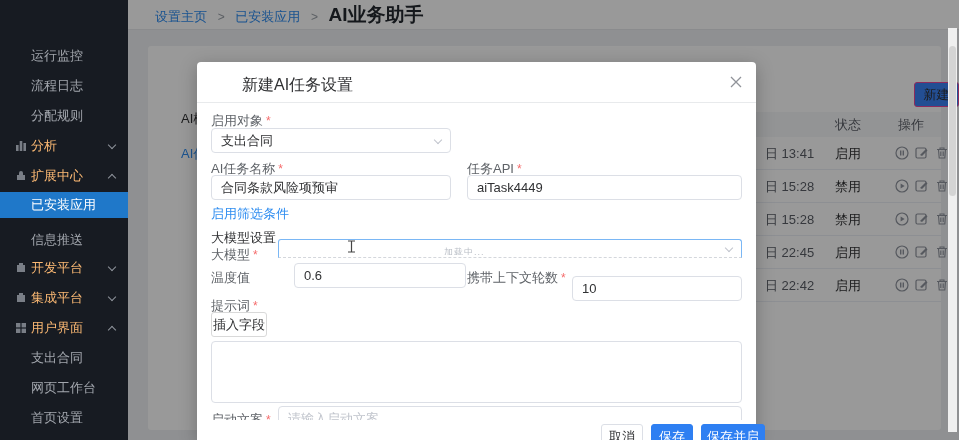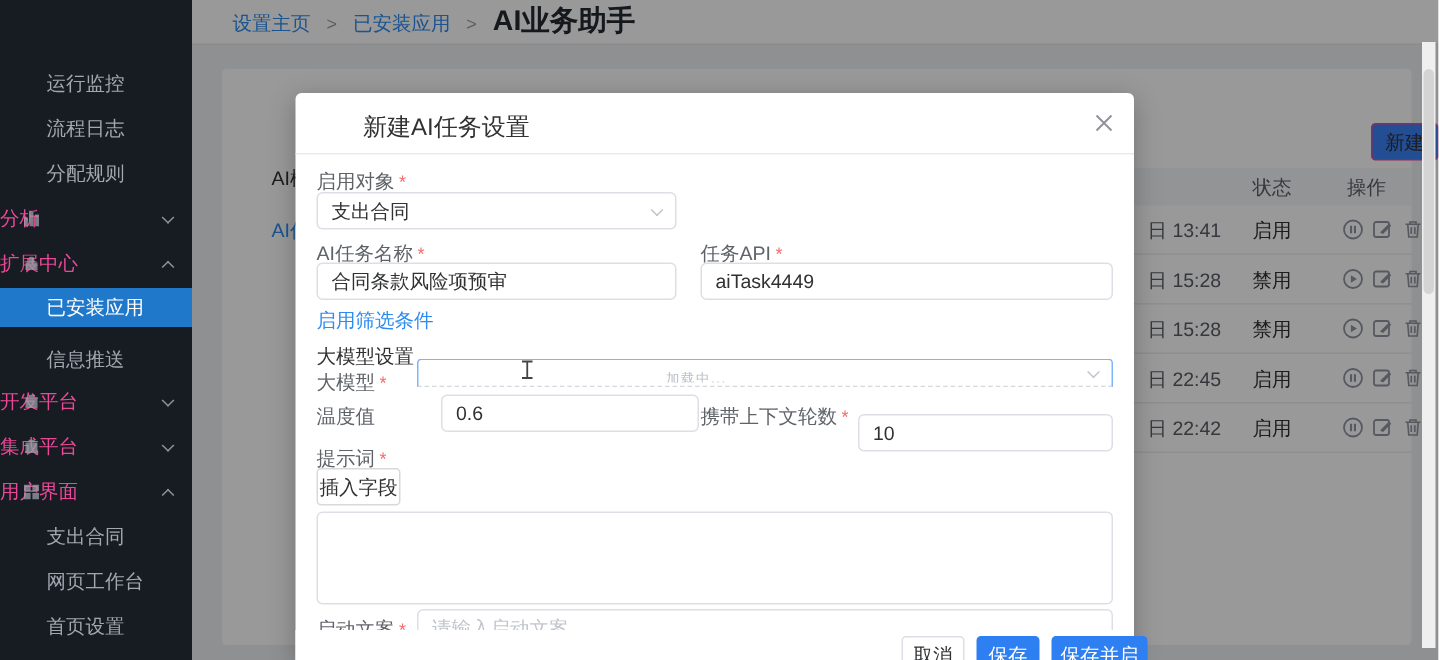--- a/index.html
+++ b/index.html
@@ -3,21 +3,21 @@
 <meta charset="utf-8">
 <style>
   * { margin:0; padding:0; box-sizing:border-box; }
   html,body { width:959px; height:440px; overflow:hidden; }
   body { font-family:"Liberation Sans","DejaVu Sans",sans-serif; font-size:13px; color:#303133; background:#f0f2f5; position:relative; }
 
   
   .sidebar { position:absolute; left:0; top:0; width:128px; height:440px; background:#171b22; z-index:10; }
   .s-row { position:absolute; left:0; width:128px; height:28px; line-height:28px; color:#a3a7ae; font-size:13px; cursor:pointer; white-space:nowrap; }
   .s-sub  { padding-left:31px; }
-  .s-group { color:#ec4899; }
+  .s-group { padding-left:31px; color:#fdba74; }
   .s-group .g-icon { position:absolute; left:16px; top:9px; width:10px; height:10px; opacity:.75; }
   .s-active { background:#1f78c9; color:#ffffff; }
   .chev { position:absolute; right:13px; top:12px; width:6px; height:6px; border-right:1.5px solid #8f949c; border-bottom:1.5px solid #8f949c; }
   .chev.down { transform:rotate(45deg); top:10px; }
   .chev.up { transform:rotate(-135deg); top:13px; }
   .s-sliver { position:absolute; top:0; left:31px; width:60px; height:3px; overflow:hidden; color:#a3a7ae; font-size:13px; line-height:0; opacity:.6; }
 
   
   .content { position:absolute; left:128px; top:0; width:831px; height:440px; background:#eef0f3; }
   .crumbbar { position:absolute; left:0; top:0; width:831px; height:30px; background:#ffffff; border-bottom:1px solid #e6e8eb; line-height:30px; padding-left:27px; font-size:13px; }

